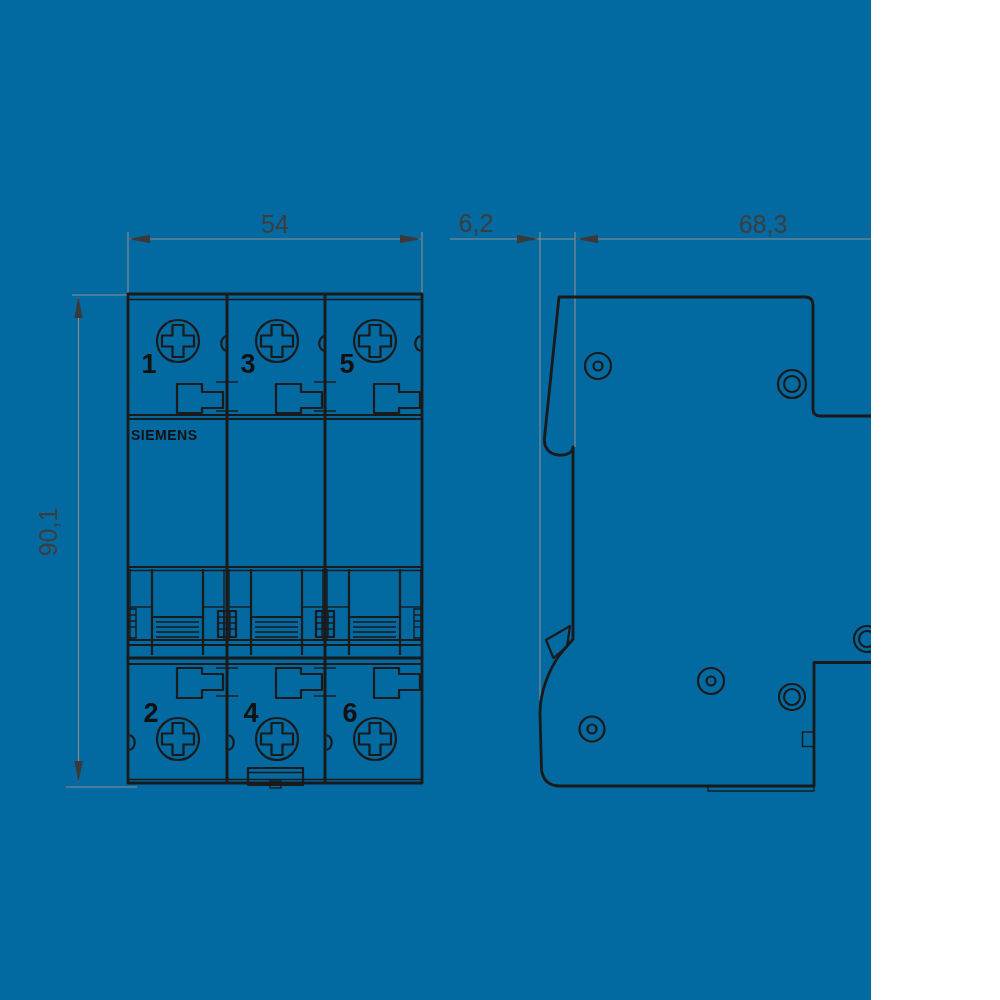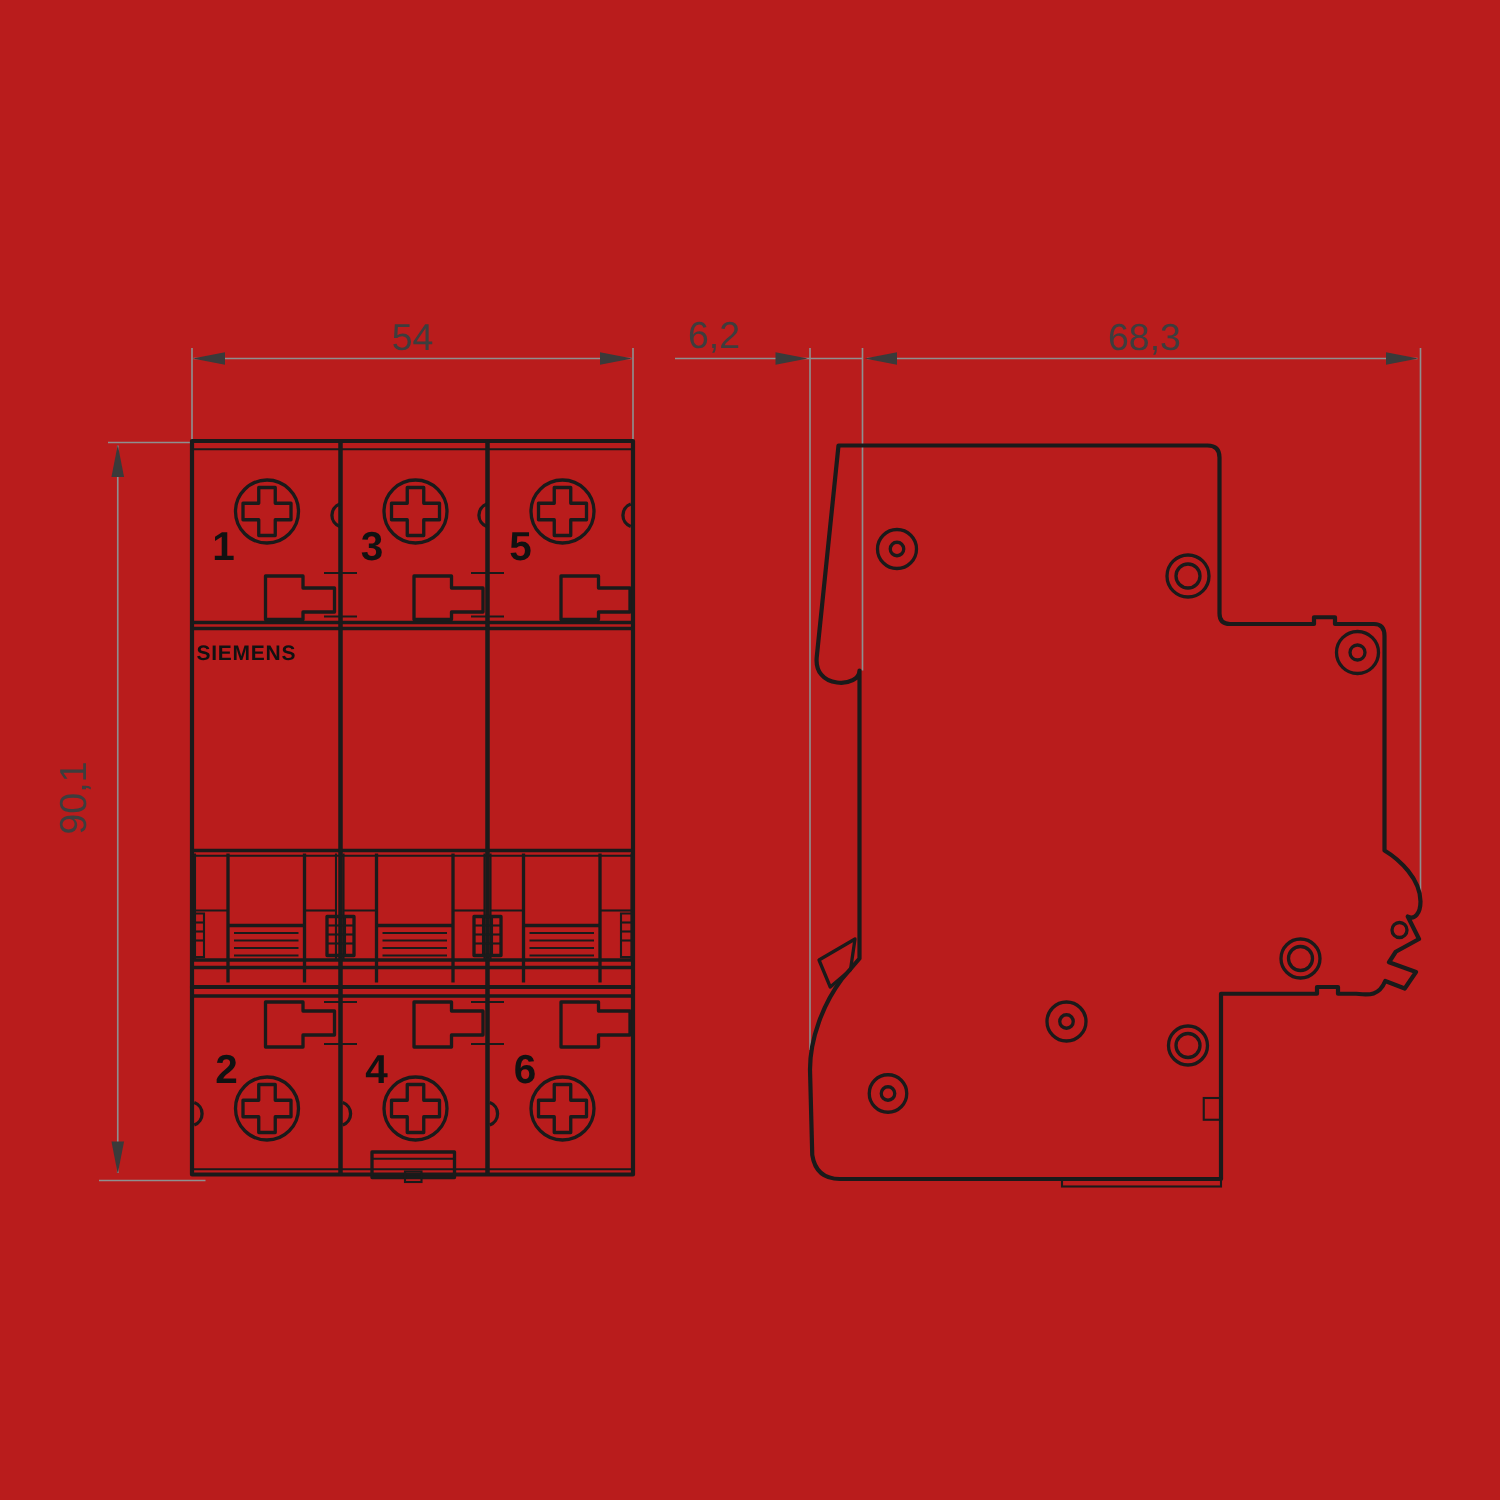--- a/index.html
+++ b/index.html
@@ -1,16 +1,16 @@
 <!DOCTYPE html>
 <html><head>
 <meta charset="utf-8">
 <style>
   html,body{margin:0;padding:0;background:#ffffff;}
-  .stage{width:1000px;height:1000px;position:relative;background:#b91c1c;overflow:hidden;}
+  .stage{width:871px;height:1000px;position:relative;background:#0369a1;overflow:hidden;}
   svg{display:block;}
   .ol  {stroke:#1a1a1a;fill:none;stroke-width:2.8;stroke-linejoin:round;stroke-linecap:round;}
   .l3  {stroke:#1a1a1a;fill:none;stroke-width:3;}
   .l2  {stroke:#1a1a1a;fill:none;stroke-width:2.2;stroke-linejoin:round;}
   .l1  {stroke:#1a1a1a;fill:none;stroke-width:1.4;}
   .dim {stroke:#8f8f8f;fill:none;stroke-width:1.1;}
   .arr {fill:#3a3a3a;stroke:none;}
   .dim-text{font-family:"Liberation Sans",sans-serif;font-size:25px;fill:#3d3d3d;}
   .pole-num{font-family:"Liberation Sans",sans-serif;font-size:27px;font-weight:700;fill:#111;}
   .brand{font-family:"Liberation Sans",sans-serif;font-size:14px;font-weight:800;fill:#111;letter-spacing:.5px;}

